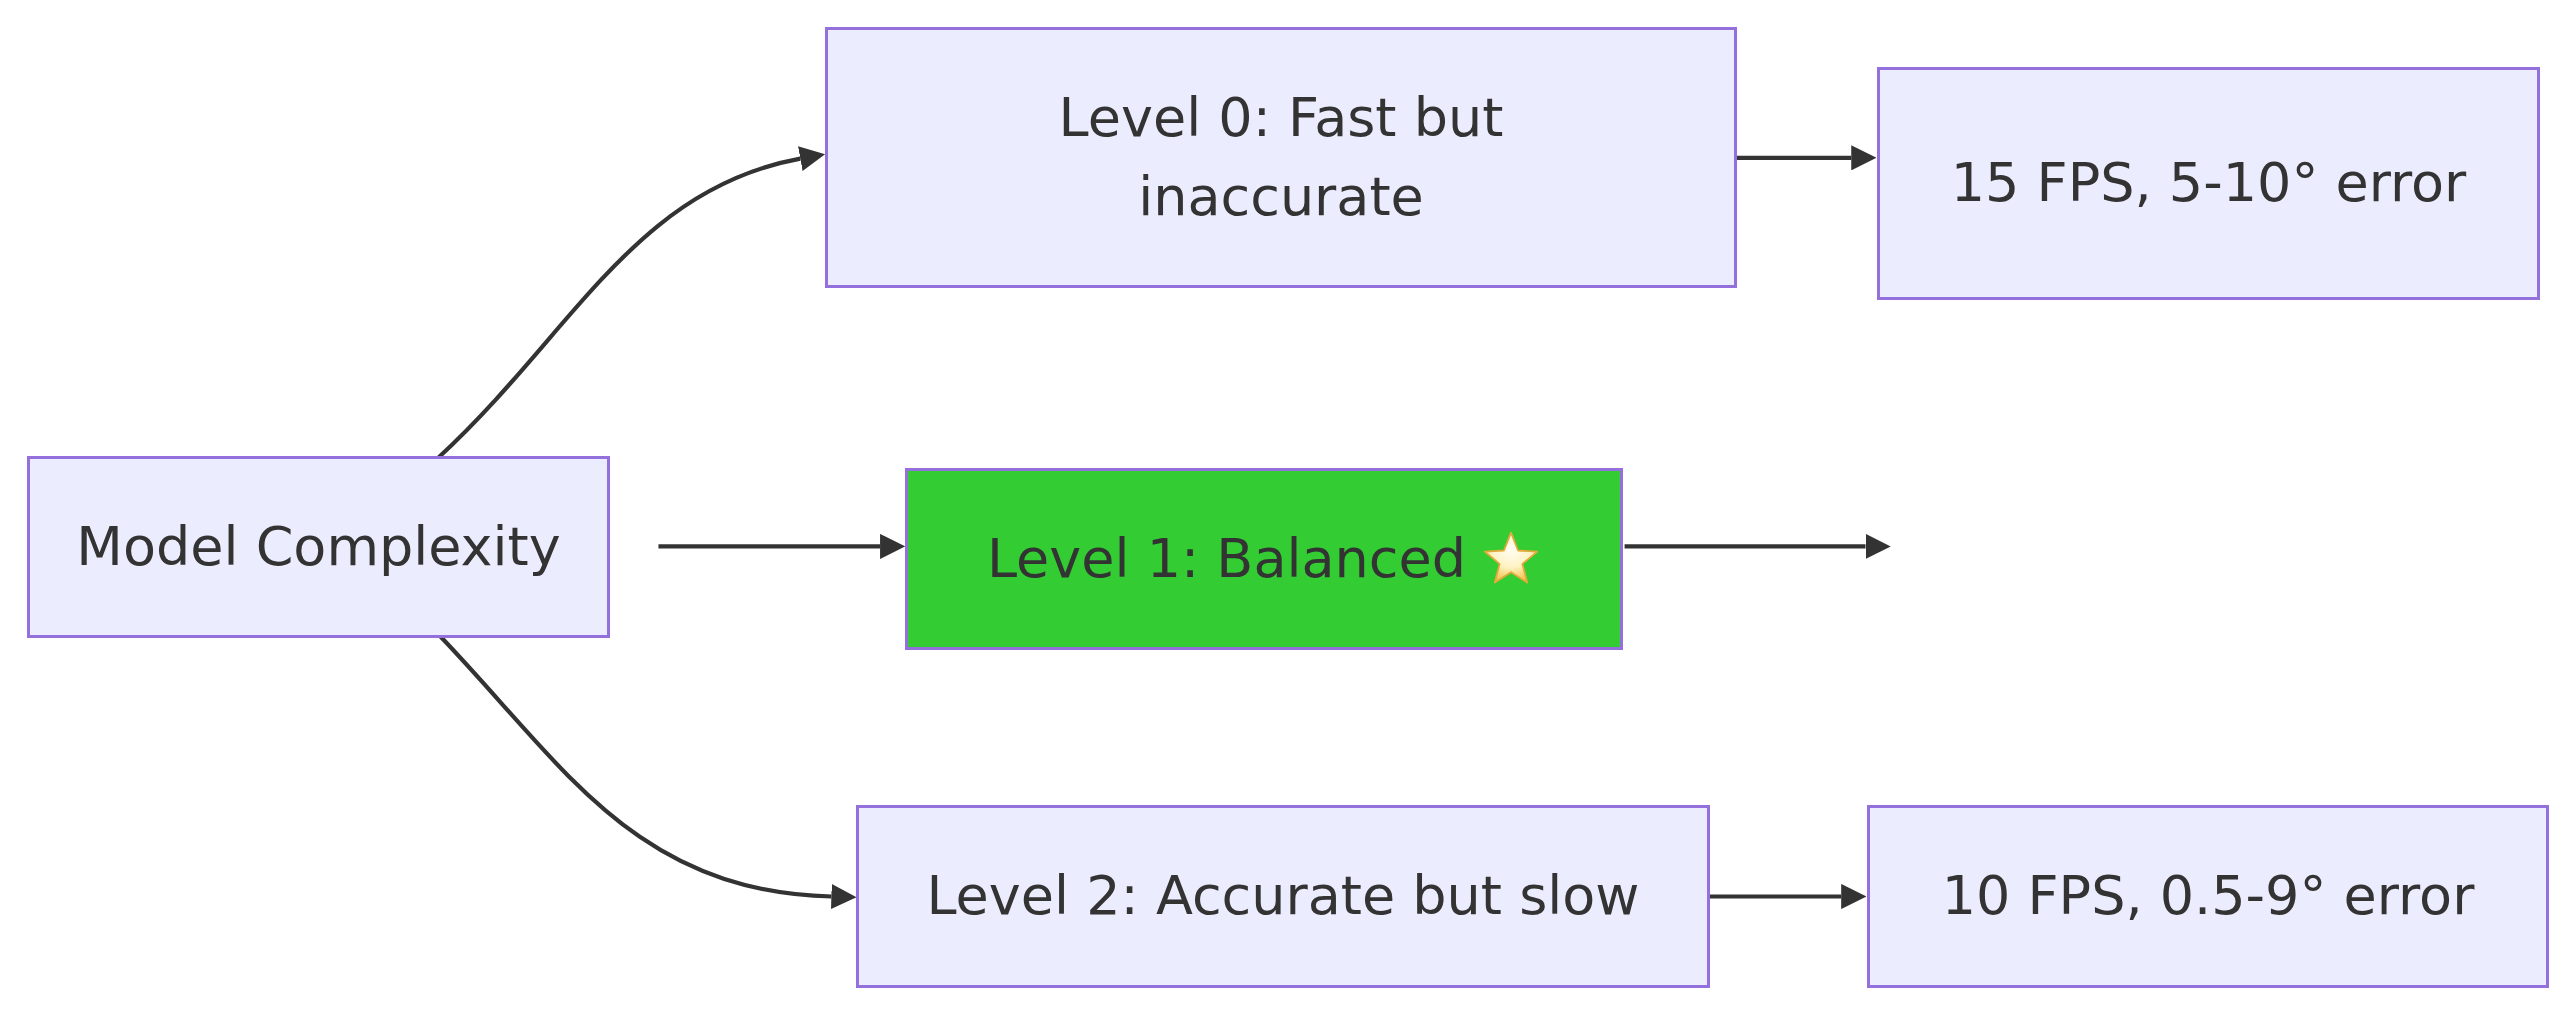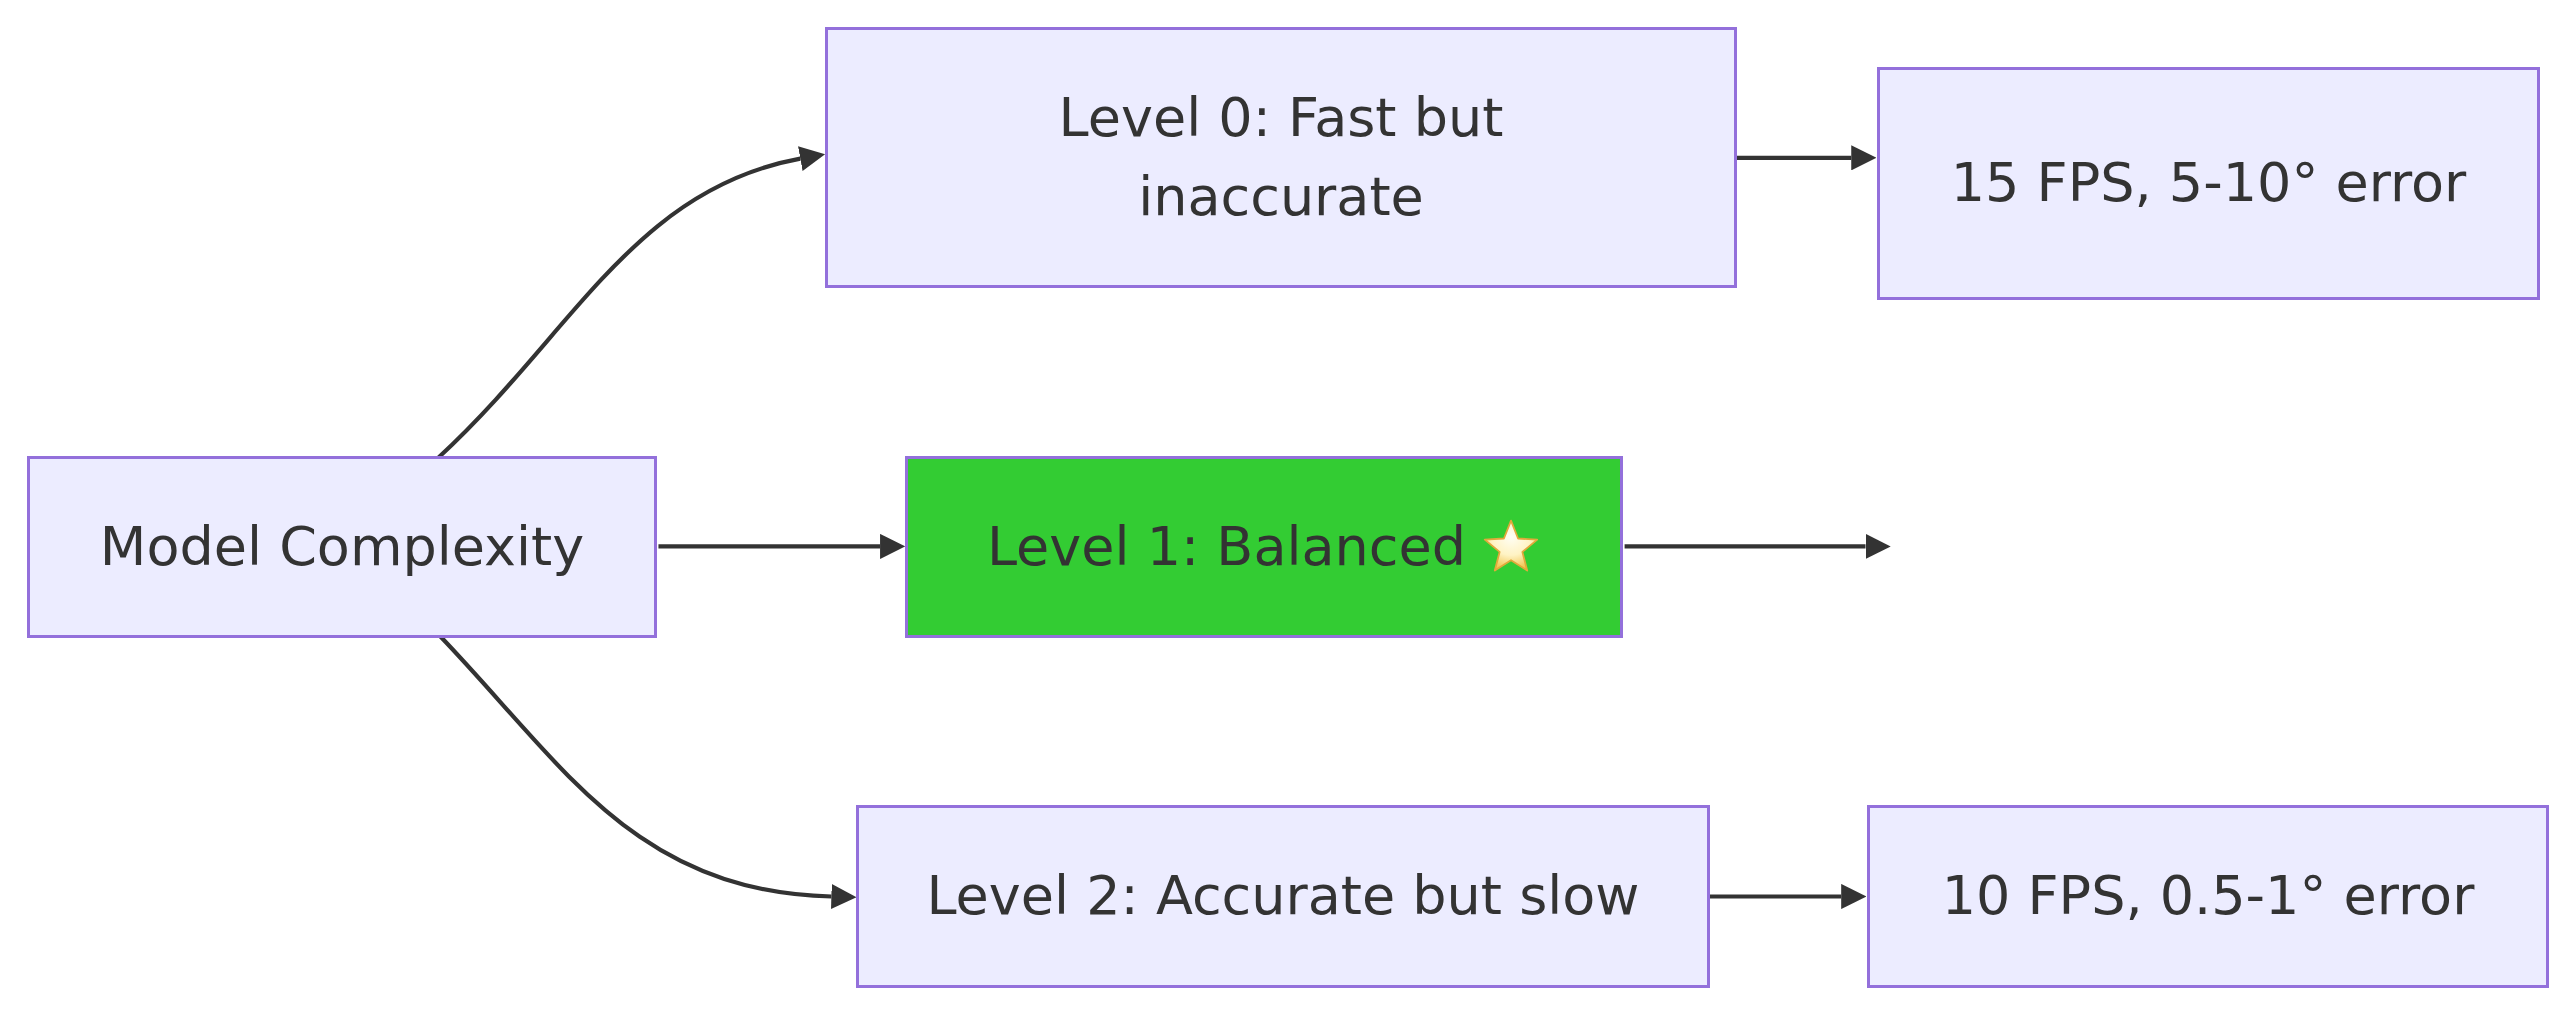--- a/index.html
+++ b/index.html
@@ -69,30 +69,30 @@
       </marker>
     </defs>
     <path class="edge" d="M 522 545 C 680 400, 755 225, 953 189" marker-end="url(#arrow)"></path>
     <path class="edge" d="M 784 651 L 1048 651" marker-end="url(#arrow)"></path>
     <path class="edge" d="M 524 758 C 670 910, 755 1062, 990 1068" marker-end="url(#arrow)"></path>
     <path class="edge" d="M 2025 188 L 2205 188" marker-end="url(#arrow)"></path>
     <path class="edge" d="M 1935 651 L 2222 651" marker-end="url(#arrow)"></path>
     <path class="edge" d="M 2007 1068 L 2193 1068" marker-end="url(#arrow)"></path>
   </svg>
 
-  <div class="node" style="left:27px; top:456px; width:630px; height:182px;">
+  <div class="node" style="left:27px; top:456px; width:583px; height:182px;">
     <span>Model Complexity</span>
   </div>
 
   <div class="node" style="left:825px; top:27px; width:912px; height:261px;">
     <span>Level 0: Fast but
 inaccurate</span>
   </div>
 
-  <div class="node highlight" style="left:905px; top:456px; width:718px; height:182px;">
+  <div class="node highlight" style="left:905px; top:468px; width:718px; height:182px;">
     <span class="label-row">
       <span>Level 1: Balanced</span>
       <svg class="star" viewBox="0 0 100 100">
         <defs>
           <radialGradient id="starGrad" cx="50%" cy="32%" r="75%">
             <stop offset="0%" stop-color="#FFFEF5"></stop>
             <stop offset="50%" stop-color="#FFF3C4"></stop>
             <stop offset="100%" stop-color="#EDB72C"></stop>
           </radialGradient>
         </defs>
@@ -104,17 +104,17 @@
   <div class="node" style="left:856px; top:805px; width:854px; height:183px;">
     <span>Level 2: Accurate but slow</span>
   </div>
 
   <div class="node" style="left:1877px; top:67px; width:663px; height:233px;">
     <span>15 FPS, 5-10° error</span>
   </div>
 
 
   <div class="node" style="left:1867px; top:805px; width:682px; height:183px;">
-    <span>10 FPS, 0.5-1° error</span>
+    <span>10 FPS, 0.5-9° error</span>
   </div>
 
 </div>
 
 
 </body></html>

